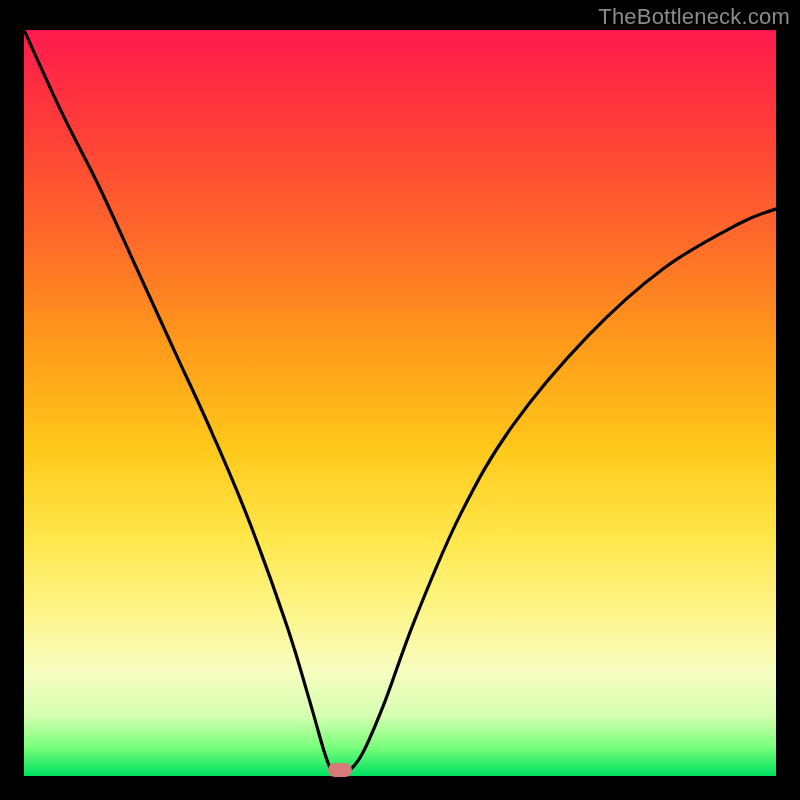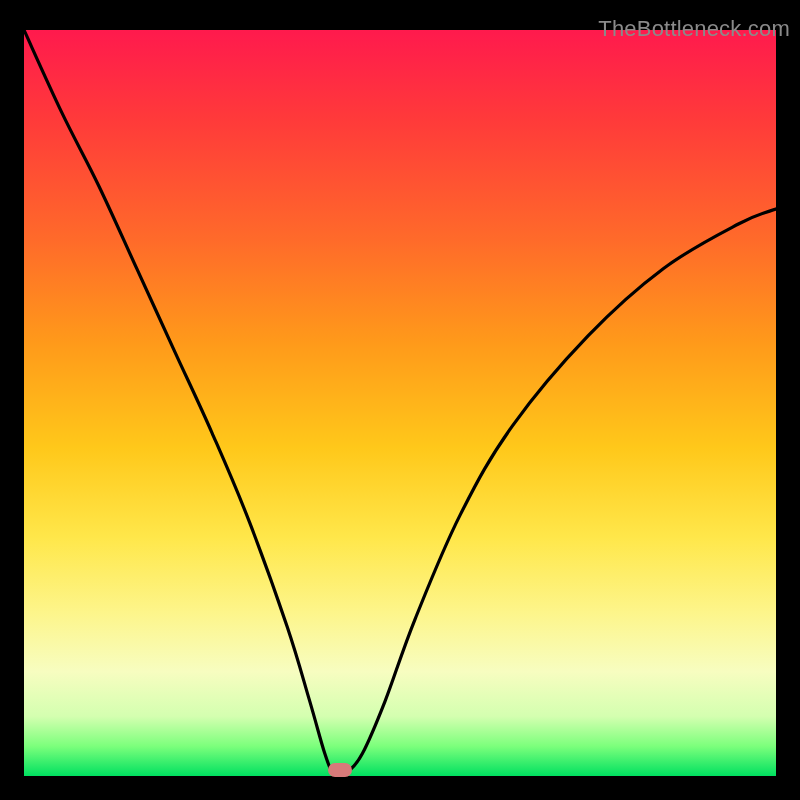--- a/index.html
+++ b/index.html
@@ -31,21 +31,21 @@
       #ffe74a 68%,
       #fdf58a 78%,
       #f7fdc0 86%,
       #d4ffb0 92%,
       #7cff7c 96%,
       #00e060 100%
     );
   }
   .watermark {
     position: absolute;
-    top: 16px;
+    top: 4px;
     right: 10px;
     color: #8a8a8a;
     font-size: 22px;
     font-weight: 500;
     letter-spacing: 0.2px;
     user-select: none;
   }
   .curve-svg {
     position: absolute;
     left: 0;

